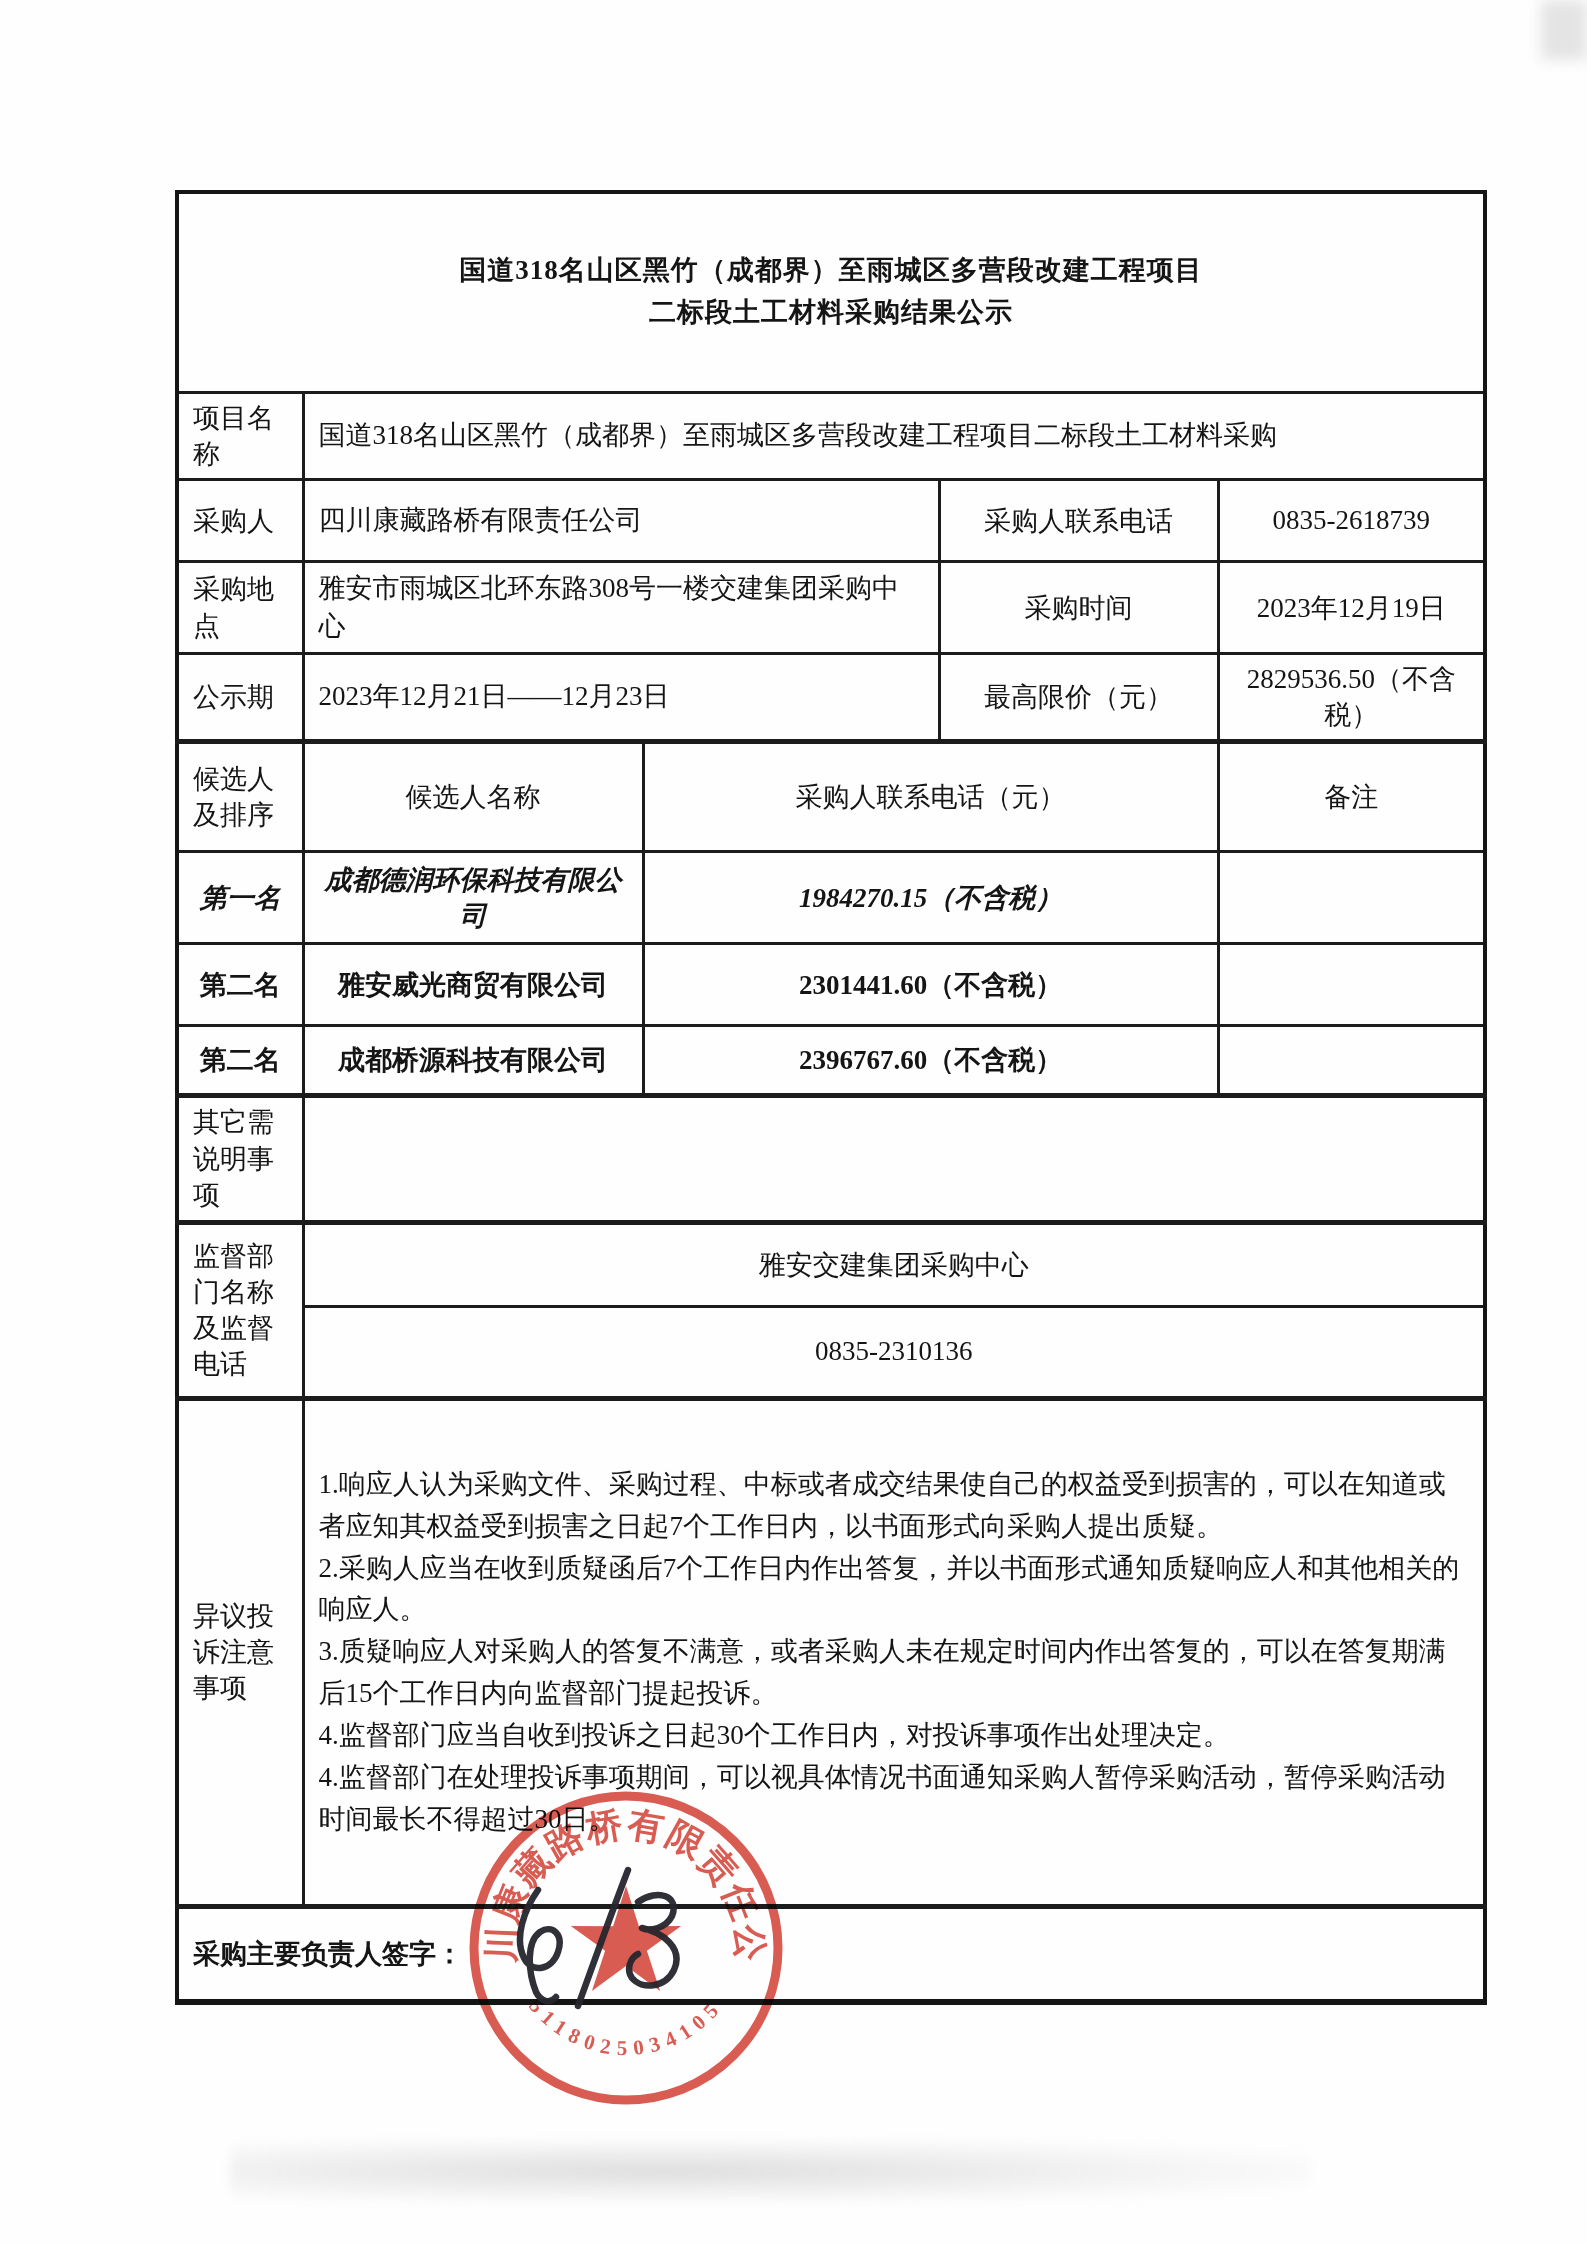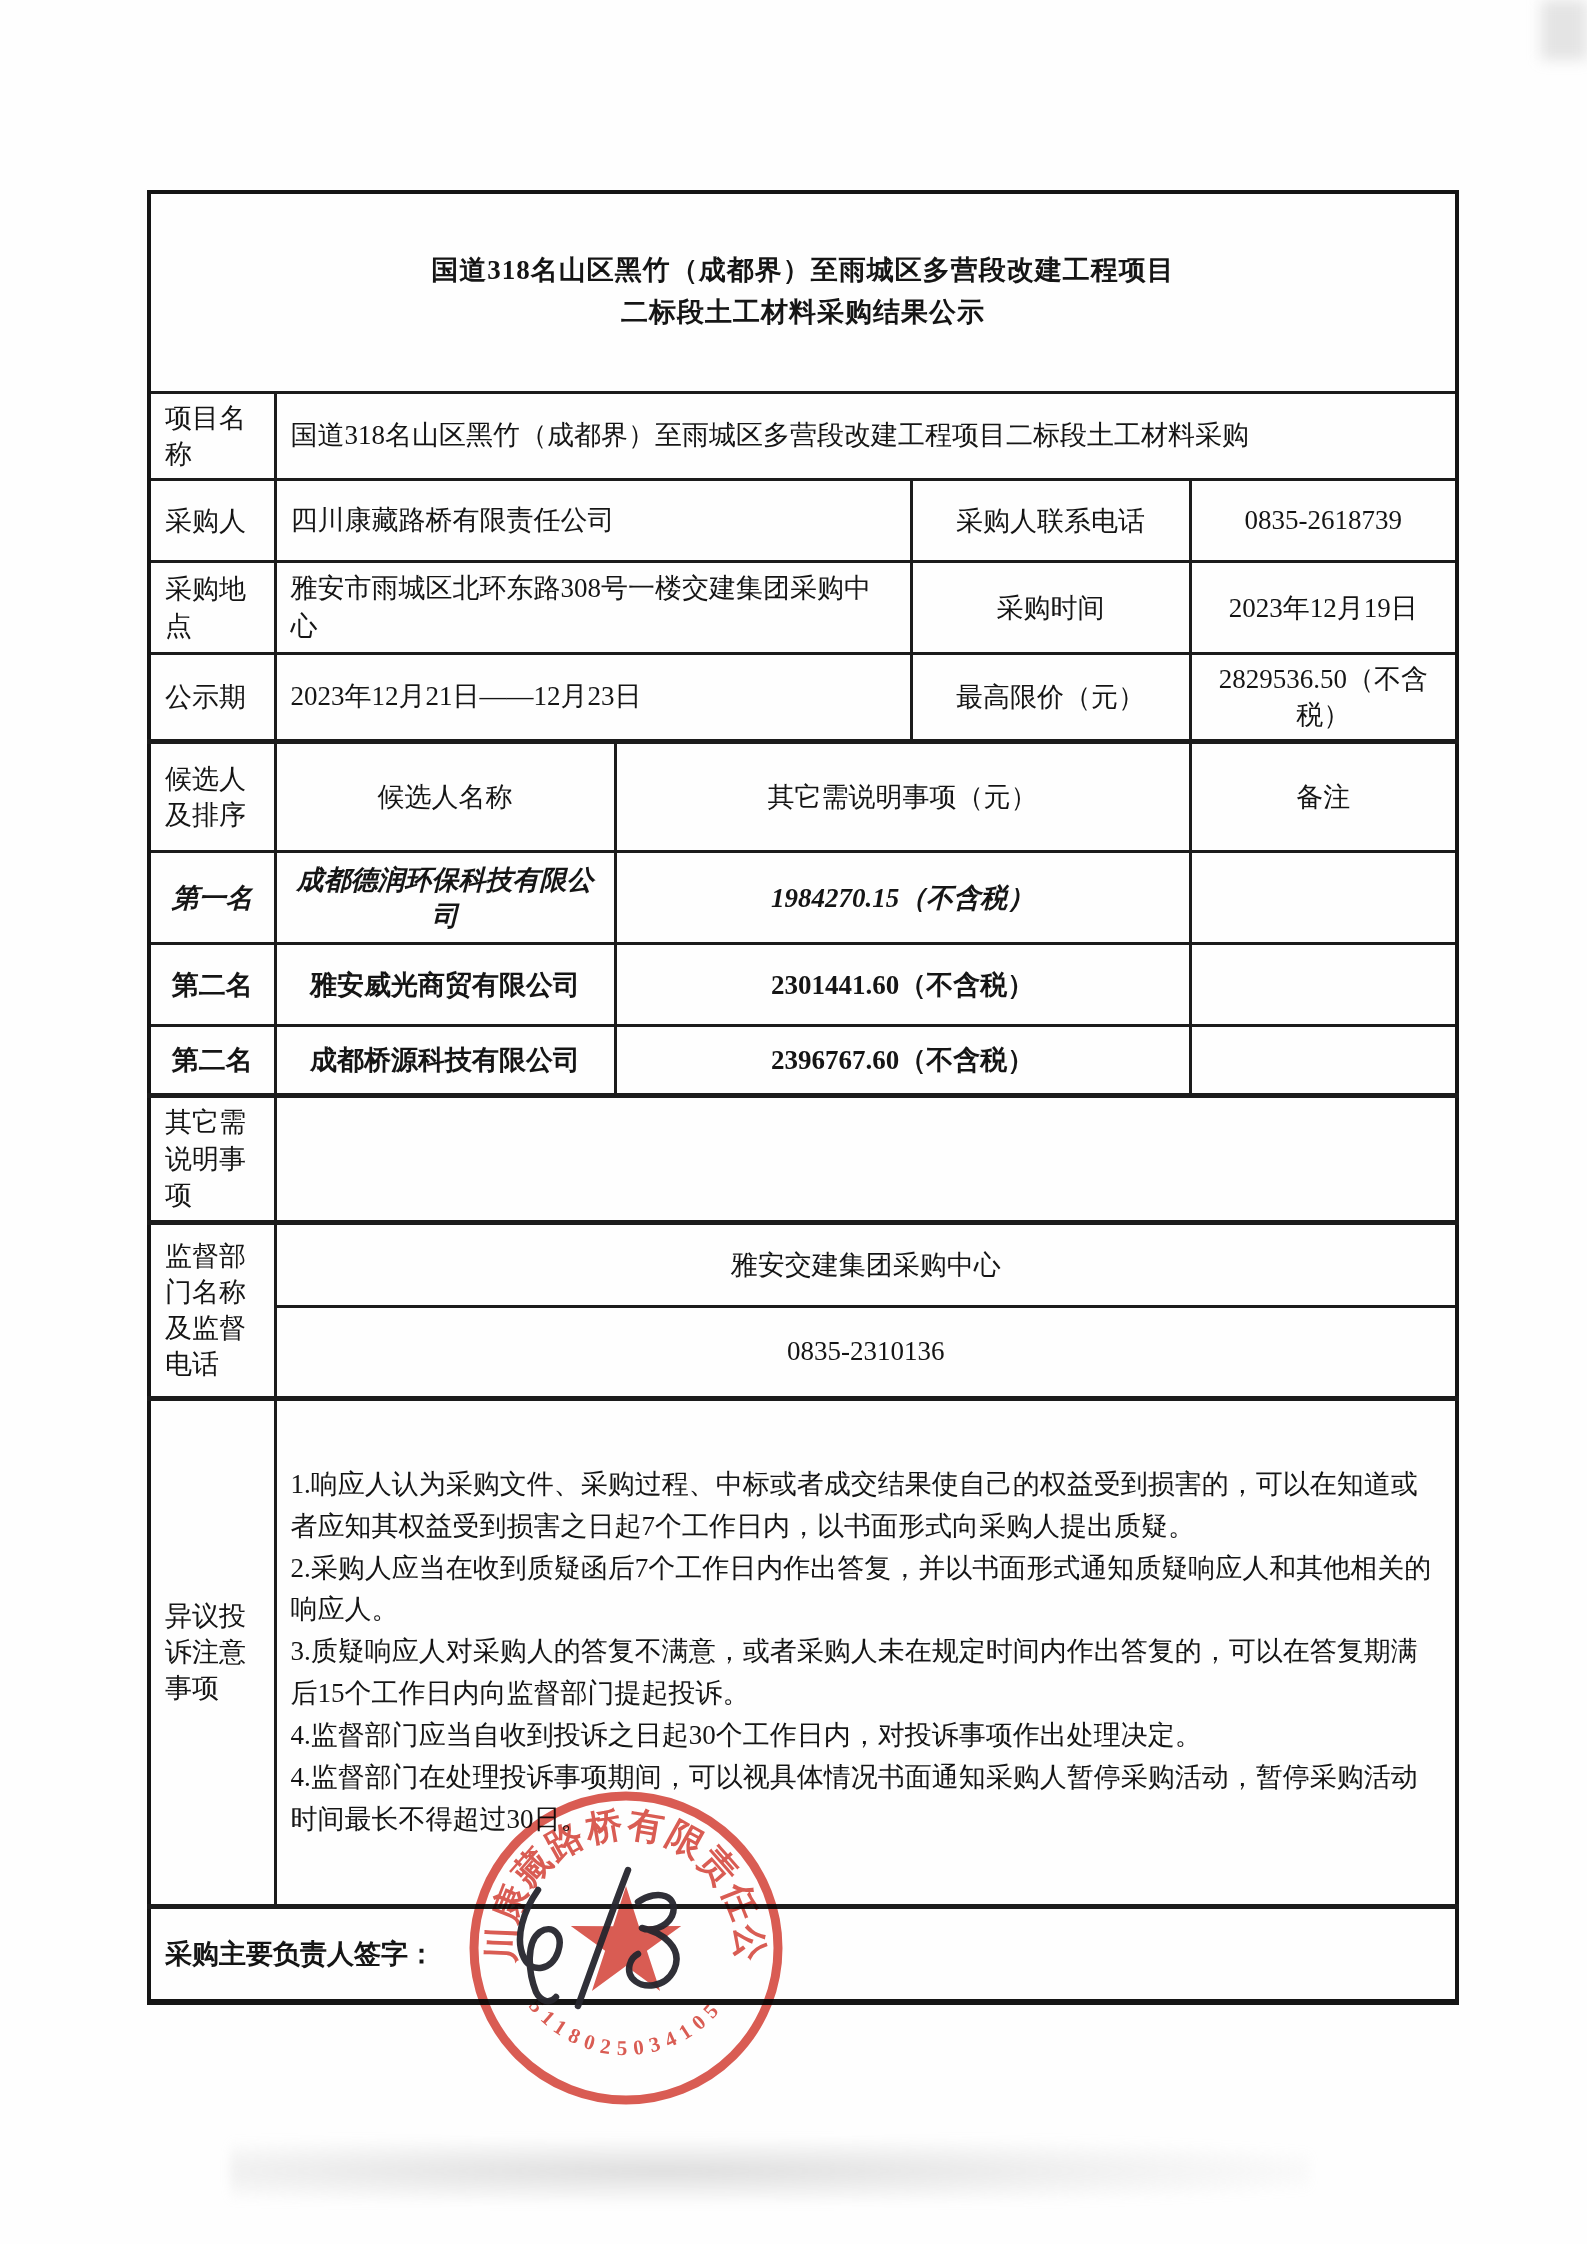--- a/index.html
+++ b/index.html
@@ -20,21 +20,21 @@
   }
   table.doc td{
     border:3px solid #1c1c1c;
     font-size:27px;
     color:#151515;
     vertical-align:middle;
     padding:6px 14px;
     overflow:hidden;
     word-break:break-all;
   }
-  table.doc{border:4px solid #151515;border-bottom-width:6px;}
+  table.doc{border:4px solid #151515;border-bottom-width:6px;margin-left:28px;}
   
   tr.r-title    {height:200px;}
   tr.r-project  {height:86px;}
   tr.r-purchaser{height:82px;}
   tr.r-location {height:92px;}
   tr.r-publicity{height:88px;}
   tr.r-candhead {height:110px;font-family:Liberation Serif, serif;}
   tr.r-cand1    {height:92px;font-style:italic;}
   tr.r-cand2    {height:82px;}
   tr.r-cand3    {height:70px;}
@@ -141,21 +141,21 @@
     <tr class="r-publicity">
       <td class="lab">公示期</td>
       <td class="val" colspan="2">2023年12月21日——12月23日</td>
       <td class="ctr">最高限价（元）</td>
       <td class="ctr">2829536.50（不含税）</td>
     </tr>
 
     <tr class="r-candhead thick-top">
       <td class="lab">候选人及排序</td>
       <td class="ctr">候选人名称</td>
-      <td class="ctr" colspan="2">其它需说明事项（元）</td>
+      <td class="ctr" colspan="2">采购人联系电话（元）</td>
       <td class="ctr">备注</td>
     </tr>
 
     <tr class="r-cand1">
       <td class="ctr cand">第一名</td>
       <td class="ctr cand">成都德润环保科技有限公司</td>
       <td class="ctr cand" colspan="2">1984270.15（不含税）</td>
       <td class="ctr"></td>
     </tr>
 

